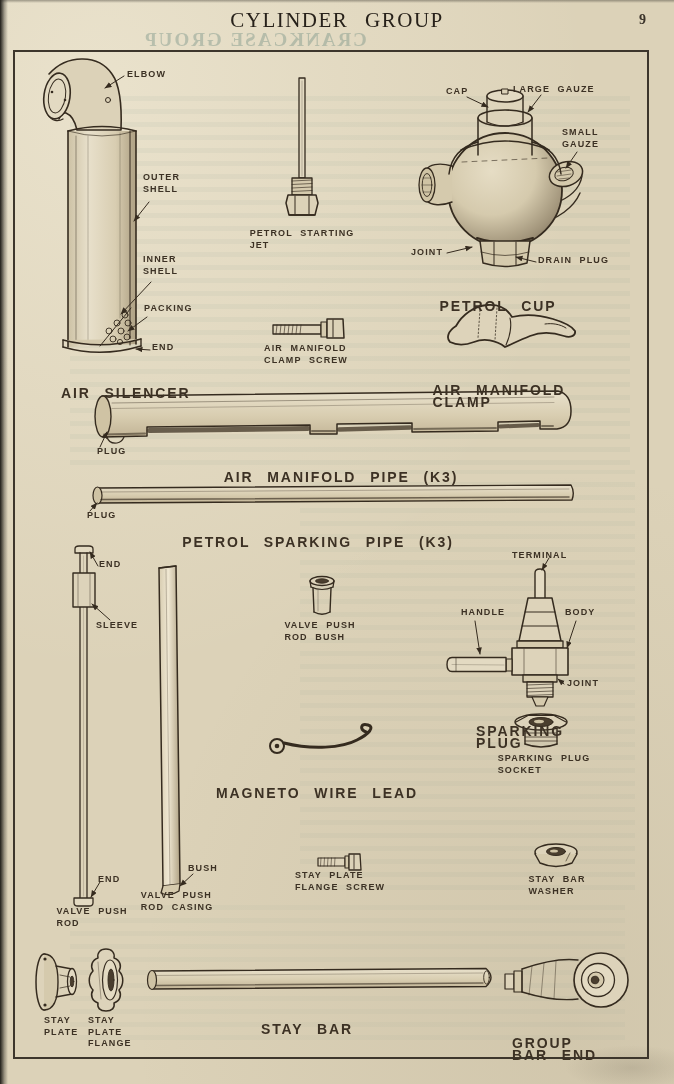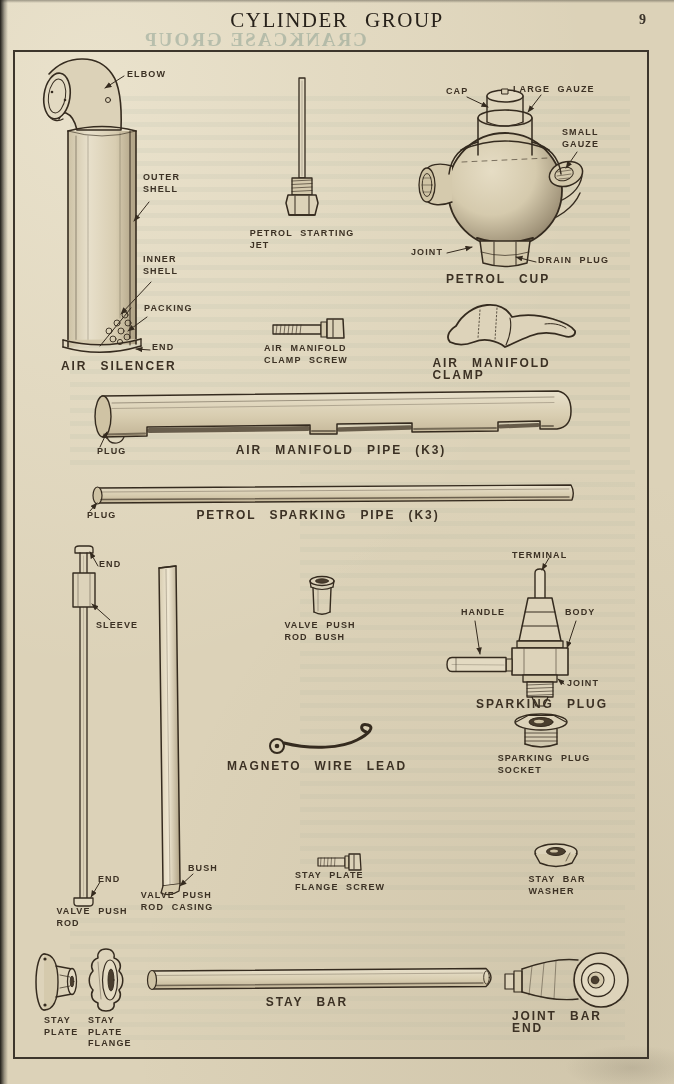--- a/index.html
+++ b/index.html
@@ -28,21 +28,21 @@
   .bleed{position:absolute;filter:blur(.7px);
     background:repeating-linear-gradient(0deg, rgba(118,148,136,.13) 0 5px, rgba(0,0,0,0) 5px 13px);}
   .b1{left:70px;top:95px;width:560px;height:370px;opacity:.55;}
   .b2{left:300px;top:470px;width:335px;height:420px;opacity:.45;}
   .b3{left:70px;top:900px;width:555px;height:140px;opacity:.4;}
   svg.art{position:absolute;left:0;top:0;}
   svg.art *{vector-effect:none;}
   .lbl{position:absolute;font-weight:bold;font-size:9px;letter-spacing:1.1px;
     word-spacing:4px;color:#3c3124;white-space:pre-line;line-height:11.5px;}
   .lbl.c{transform:translateX(-50%);text-align:left;}
-  .lbl.cap{font-size:12px;letter-spacing:1.9px;word-spacing:8px;}
+  .lbl.cap{font-size:14px;letter-spacing:1.9px;word-spacing:8px;margin-top:27px;}
   .smudge{position:absolute;left:520px;top:1030px;width:160px;height:54px;
     background:radial-gradient(60% 60% at 70% 70%, rgba(90,82,66,.18), transparent 70%);}
 </style>
 </head>
 <body>
 
 <div class="edge-left"></div>
 <div class="edge-top"></div>
 <div class="smudge"></div>
 
@@ -440,13 +440,13 @@
 FLANGE SCREW</div>
 <div class="lbl c" style="left:557px;top:874px">STAY BAR
 WASHER</div>
 
 <div class="lbl" style="left:44px;top:1015px">STAY
 PLATE</div>
 <div class="lbl" style="left:88px;top:1015px">STAY
 PLATE
 FLANGE</div>
 <div class="lbl cap c" style="left:307px;top:997px">STAY BAR</div>
-<div class="lbl cap c" style="left:566px;top:1011px">JOINT BAR END</div>
+<div class="lbl cap c" style="left:566px;top:1011px">GROUP BAR END</div>
 
 </body></html>

